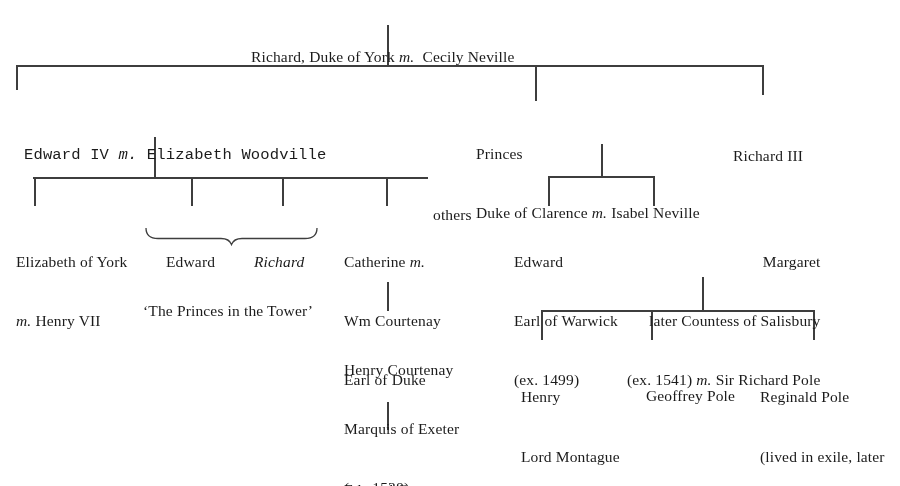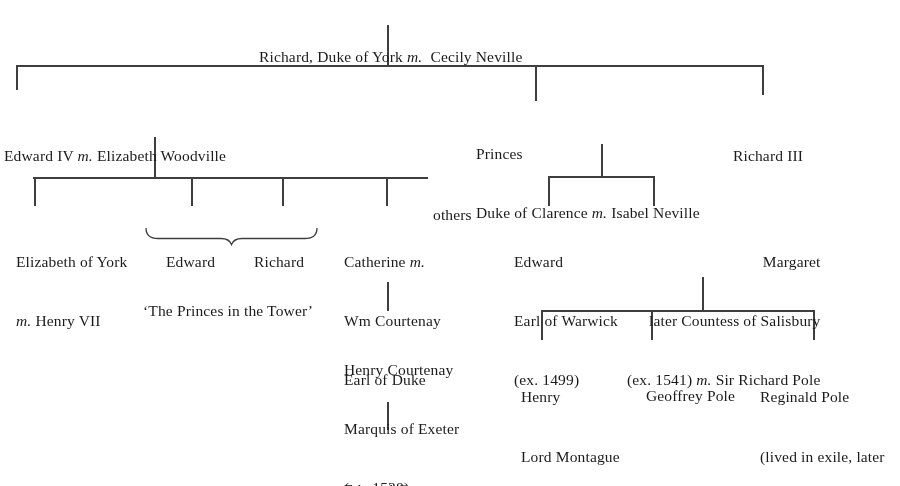--- a/index.html
+++ b/index.html
@@ -44,25 +44,25 @@
       <line x1="703" y1="277" x2="703" y2="312"></line>
       <line x1="542" y1="310" x2="542" y2="340"></line>
       <line x1="652" y1="310" x2="652" y2="340"></line>
       <line x1="814" y1="310" x2="814" y2="340"></line>
       <line x1="388" y1="282" x2="388" y2="311"></line>
       <line x1="388" y1="402" x2="388" y2="430"></line>
     </g>
     <path d="M 146 228 C 146 235, 150 238.5, 158 238.5 L 221 238.5 C 227 238.5, 230 240.5, 231.5 244.5 C 233 240.5, 236 238.5, 242 238.5 L 305 238.5 C 313 238.5, 317 235, 317 228" fill="none" stroke="#3e3e3e" stroke-width="1.3"></path>
   </svg>
 
-  <div class="node" style="left:251px;top:8px;margin-left:8px;">
+  <div class="node" style="left:251px;top:8px;">
     <span class="ln"><span>Richard, Duke of York </span><span class="m">m.</span><span>  Cecily Neville</span></span>
   </div>
 
-  <div class="node" style="left:4px;top:107px;">
+  <div class="node" style="left:24px;top:107px;font-family:Liberation Mono, monospace;">
     <span class="ln"><span>Edward IV </span><span class="m">m.</span><span> Elizabeth Woodville</span></span>
   </div>
 
   <div class="node" style="left:476px;top:105px;">
     <span class="ln">Princes</span>
     <span class="ln"><span>Duke of Clarence </span><span class="m">m.</span><span> Isabel Neville</span></span>
   </div>
 
   <div class="node" style="left:733px;top:107px;">
     <span class="ln">Richard III</span>
@@ -74,21 +74,21 @@
 
   <div class="node" style="left:16px;top:213px;">
     <span class="ln">Elizabeth of York</span>
     <span class="ln"><span class="m">m.</span><span> Henry VII</span></span>
   </div>
 
   <div class="node" style="left:166px;top:213px;">
     <span class="ln">Edward</span>
   </div>
 
-  <div class="node" style="left:254px;top:213px;">
+  <div class="node" style="left:254px;top:213px;font-style:italic;">
     <span class="ln">Richard</span>
   </div>
 
   <div class="node" style="left:143px;top:262px;">
     <span class="ln">‘The Princes in the Tower’</span>
   </div>
 
   <div class="node" style="left:344px;top:213px;">
     <span class="ln"><span>Catherine </span><span class="m">m.</span></span>
     <span class="ln">Wm Courtenay</span>

